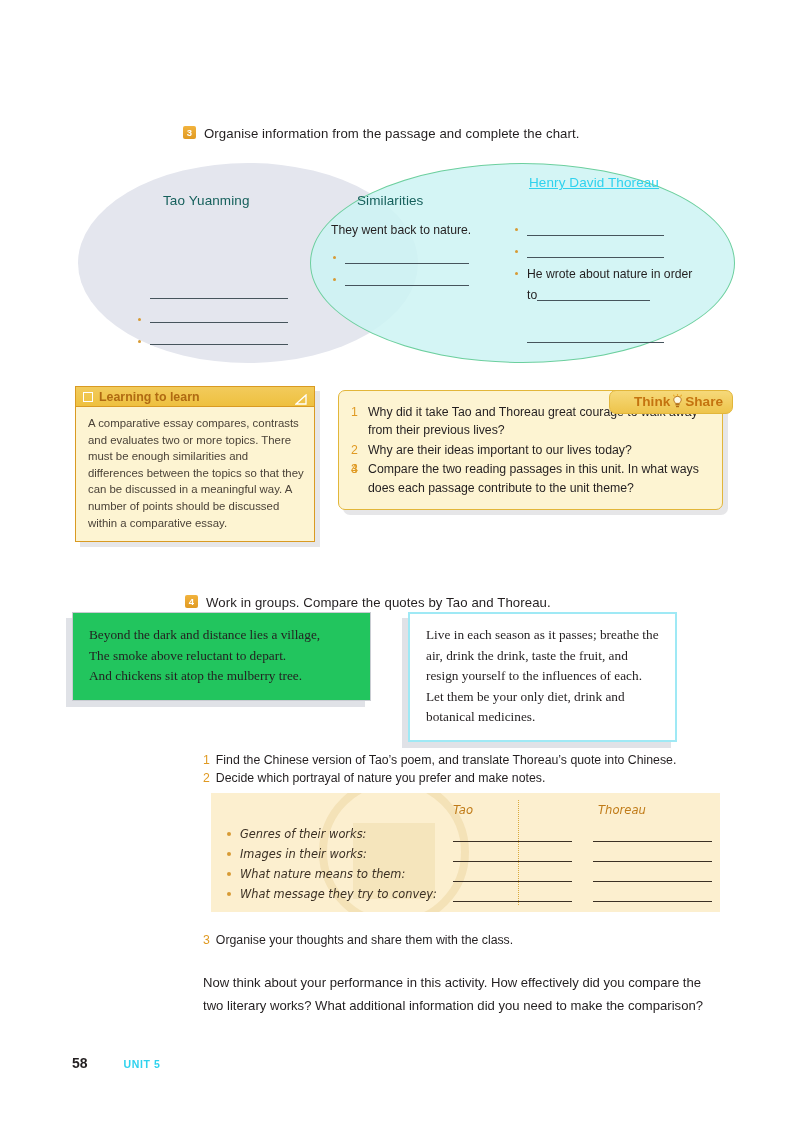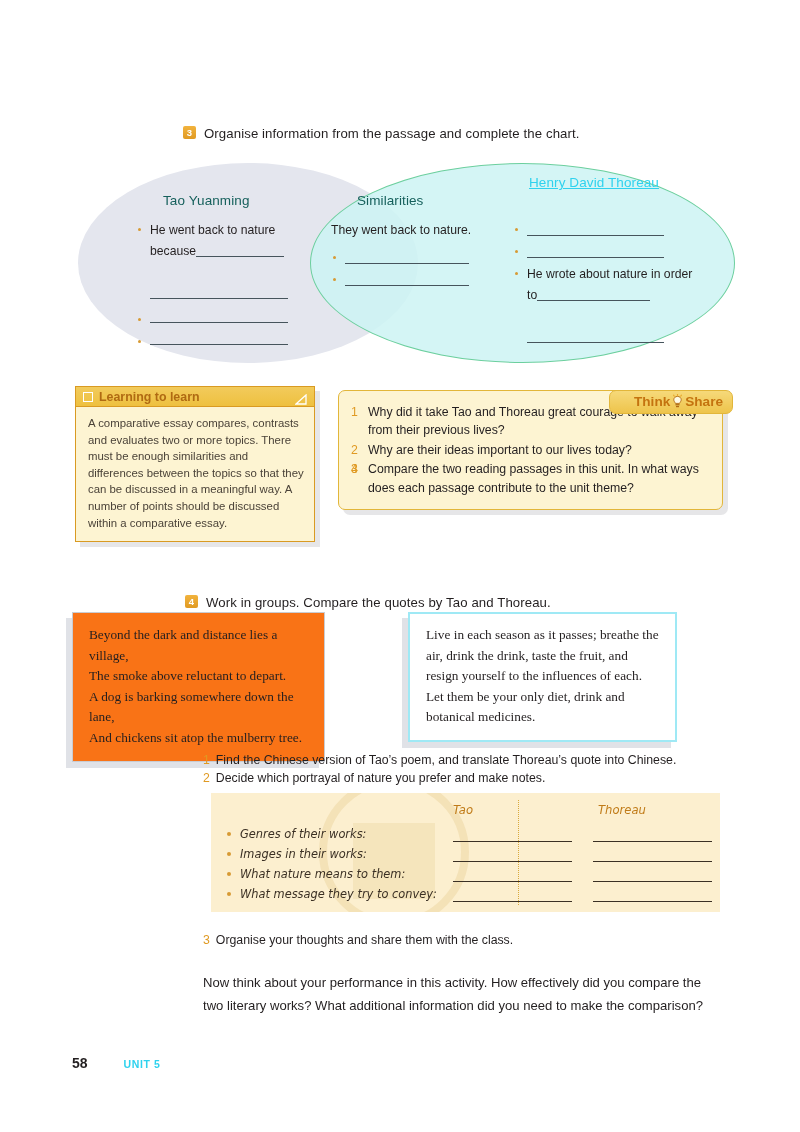--- a/index.html
+++ b/index.html
@@ -167,22 +167,22 @@
   #think li .qn {
     position: absolute;
     left: 0; top: 0;
     color: #e09a23;
     font-size: 12.3px;
   }
 
   
   #q-left {
     left: 72px; top: 612px;
-    width: 253px;
-    background: #f97316;
+    width: 299px;
+    background: #22c55e;
     border: 1px solid #c9ccd2;
     box-sizing: border-box;
     padding: 12px 14px 13px 16px;
     box-shadow: -6px 6px 0 rgba(199,203,212,0.55);
   }
   #q-right {
     left: 408px; top: 612px;
     width: 269px;
     background: #ffffff;
     border: 2.5px solid #9fe9f5;
@@ -284,24 +284,20 @@
 
 <div class="abs task-head" style="left:183px; top:126px;">
   <span class="num-badge">3</span><span>Organise information from the passage and complete the chart.</span>
 </div>
 
 <div class="abs" id="venn">
   <div class="ellipse" id="ell-left"></div>
   <div class="ellipse" id="ell-right"></div>
 
   <div class="venn-text venn-title" style="left:163px; top:38px;">Tao Yuanming</div>
-  <div class="venn-text venn-line" style="left:138px; top:65px; width:160px;">
-    <span class="bull"></span>He went back to nature<br>
-    <span style="margin-left:12px;">because</span><span class="blank" style="width:88px;"></span>
-  </div>
   <div class="venn-text" style="left:150px; top:128px;"><span class="blank" style="width:138px;"></span></div>
   <div class="venn-text venn-line" style="left:138px; top:131px;">
     <span class="bull" style="position:relative; top:24px;"></span><span class="blank" style="width:138px; position:relative; top:21px; left:0px;"></span>
   </div>
   <div class="venn-text venn-line" style="left:138px; top:153px;">
     <span class="bull" style="position:relative; top:24px;"></span><span class="blank" style="width:138px; position:relative; top:21px;"></span>
   </div>
 
   <div class="venn-text venn-title" style="left:357px; top:38px;">Similarities</div>
   <div class="venn-text venn-line" style="left:331px; top:65px;">They went back to nature.</div>
@@ -360,21 +356,20 @@
   <span>Share</span>
 </div>
 
 <div class="abs task-head" style="left:185px; top:595px;">
   <span class="num-badge">4</span><span>Work in groups. Compare the quotes by Tao and Thoreau.</span>
 </div>
 
 <div class="abs" id="q-left">
   <div class="quote-text">Beyond the dark and distance lies a village,</div>
   <div class="quote-text">The smoke above reluctant to depart.</div>
-  <div class="quote-text">A dog is barking somewhere down the lane,</div>
   <div class="quote-text">And chickens sit atop the mulberry tree.</div>
 </div>
 <div class="abs" id="q-right">
   <div class="quote-text">Live in each season as it passes; breathe the air, drink the drink, taste the fruit, and resign yourself to the influences of each. Let them be your only diet, drink and botanical medicines.</div>
 </div>
 
 <div class="sub-item" style="left:203px; top:751px;">
   <span class="qn">1</span><span>Find the Chinese version of Tao’s poem, and translate Thoreau’s quote into Chinese.</span>
 </div>
 <div class="sub-item" style="left:203px; top:769px;">

